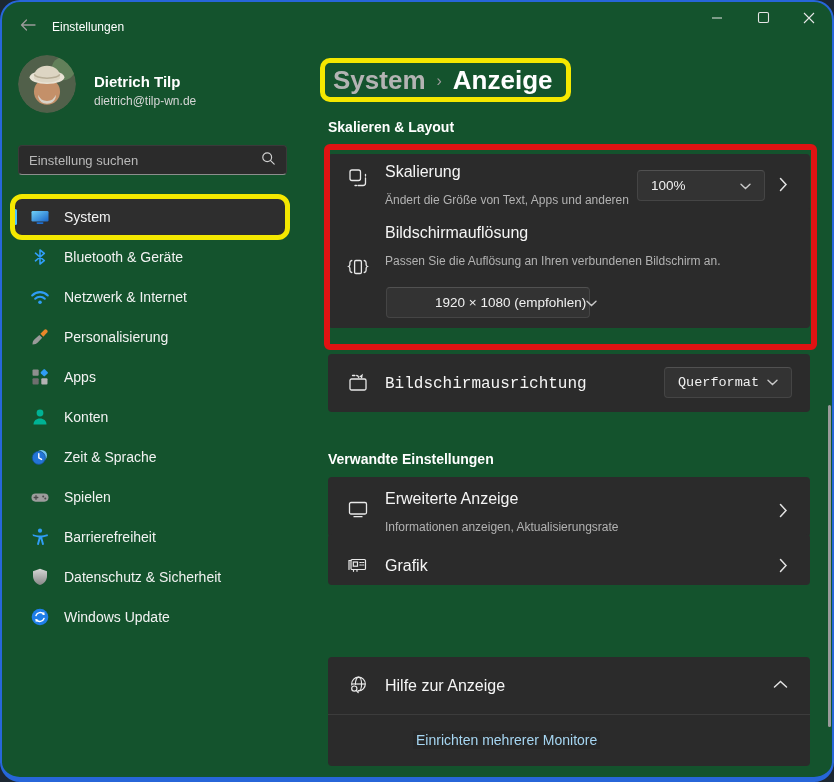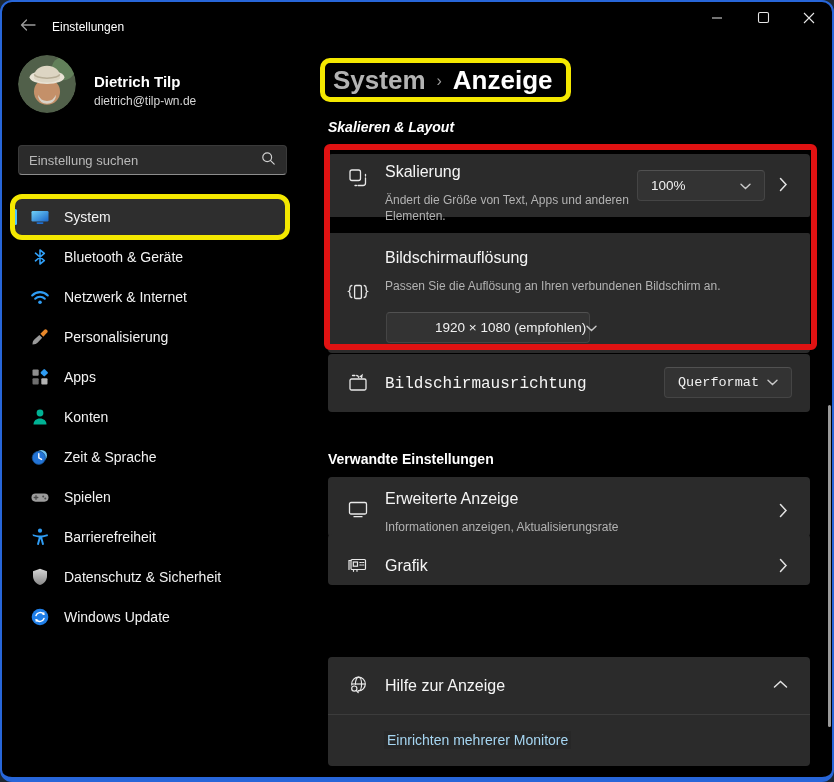--- a/index.html
+++ b/index.html
@@ -1,21 +1,21 @@
 <!DOCTYPE html>
 <html><head>
 <meta charset="utf-8">
 <style>
   * { margin:0; padding:0; box-sizing:border-box; }
   html,body { background:#1c2732; }
   body { font-family:"Liberation Sans","DejaVu Sans",sans-serif; }
   .window {
     position:relative; width:834px; height:782px; overflow:hidden;
-    background:#000000; color:#f2f2f2;
-    border:2px solid #2766d9; border-bottom-width:5px; border-radius:12px;
+    background:#14532d; color:#f2f2f2;
+    border:2px solid #2766d9; border-bottom-width:5px; border-radius:20px;
   }
   
   .titlebar-title { position:absolute; left:50px; top:18px; font-size:12px; color:#ffffff; }
   .back-btn { position:absolute; left:14px; top:14px; width:24px; height:20px; display:flex; align-items:center; justify-content:center; }
   .win-controls { position:absolute; right:0; top:0; display:flex; }
   .win-btn { width:46px; height:34px; display:flex; align-items:center; justify-content:center; }
   
   .avatar { position:absolute; left:16px; top:53px; width:58px; height:58px; border-radius:50%; overflow:hidden; }
   .profile-name { position:absolute; left:92px; top:71px; font-size:15px; font-weight:bold; color:#fff; }
   .profile-email { position:absolute; left:92px; top:92px; font-size:12px; color:#d6d6d6; }
@@ -59,21 +59,21 @@
   .drop-btn {
     position:absolute; height:31px; background:#333333;
     border:1px solid #454545; border-top-color:#515151; border-radius:4px;
     display:flex; align-items:center; justify-content:space-between;
     padding:0 13px; font-size:13.5px; color:#f0f0f0; white-space:nowrap;
   }
   .chev-right { position:absolute; right:22px; display:flex; }
   .divider-h { position:absolute; left:0; width:100%; height:1px; background:#3c3c3c; }
   .help-link {
     font-size:14px; color:#a6d6f2; background:#272727; padding:1px 3px;
-    text-decoration:none; display:inline-block;
+    text-decoration:none; display:inline-block;margin-left:29px;
   }
   
   .anno { position:absolute; pointer-events:none; background:transparent; }
   .anno-yellow { border:5px solid #f4e800; }
   .anno-red { border:6px solid #e01212; }
   
   .scroll-thumb { position:absolute; left:826px; top:403px; width:3px; height:322px; background:#9a9a9a; border-radius:2px; }
 </style>
 </head>
 <body>
@@ -250,21 +250,21 @@
       <span class="side-label">Windows Update</span>
     </div>
   </nav>
 
   <div class="breadcrumb">
     <span class="crumb-parent">System</span>
     <span class="crumb-sep">›</span>
     <span class="crumb-current">Anzeige</span>
   </div>
 
-  <div class="section-heading" style="top:117px;font-style:italic;">Skalieren &amp; Layout</div>
+  <div class="section-heading" style="top:117px;">Skalieren &amp; Layout</div>
 
   <div class="card" style="top:152px; height:63px; border-radius:4px 4px 2px 2px;">
     <span class="card-icon" style="top:13px;">
       <svg viewBox="0 0 22 22" width="22" height="22" fill="none" stroke="#e9e9e9" stroke-width="1.3" stroke-linecap="round">
         <rect x="3" y="3" width="10.5" height="10.5" rx="2"></rect>
         <path d="M18.5 11 v5 a2.5 2.5 0 0 1 -2.5 2.5 h-5"></path>
         <path d="M18.5 7.5 v1.5 M9.5 18.5 H8"></path>
       </svg>
     </span>
     <div style="position:absolute; left:57px; top:9px;">
@@ -277,21 +277,21 @@
             <path d="M1 1.3 L5.5 5.5 L10 1.3" stroke="#c9c9c9" stroke-width="1.4" fill="none" stroke-linecap="round"></path>
           </svg></span>
     </div>
     <span class="chev-right" style="top:23px;">
       <svg width="9" height="15">
           <path d="M1.5 1.5 L7 7.5 L1.5 13.5" stroke="#e2e2e2" stroke-width="1.5" fill="none" stroke-linecap="round"></path>
         </svg>
     </span>
   </div>
 
-  <div class="card" style="top:231px; height:120px; border-radius:2px 2px 4px 4px;">
+  <div class="card" style="top:206px; height:120px; border-radius:2px 2px 4px 4px;">
     <span class="card-icon" style="top:48px;">
       <svg viewBox="0 0 22 22" width="22" height="22" fill="none" stroke="#e9e9e9" stroke-width="1.3" stroke-linecap="round">
         <rect x="7.6" y="4.5" width="6.8" height="13" rx="1.3"></rect>
         <path d="M4.8 4.5 c-1.3 .2 -1.9 1 -1.9 2.2 v1.9 c0 .9 -.5 1.6 -1.3 1.9 c.8 .3 1.3 1 1.3 1.9 v1.9 c0 1.2 .6 2 1.9 2.2"></path>
         <path d="M17.2 4.5 c1.3 .2 1.9 1 1.9 2.2 v1.9 c0 .9 .5 1.6 1.3 1.9 c-.8 .3 -1.3 1 -1.3 1.9 v1.9 c0 1.2 -.6 2 -1.9 2.2"></path>
       </svg>
     </span>
     <div style="position:absolute; left:57px; top:16px;">
       <div class="card-title">Bildschirmauflösung</div>
       <div class="card-sub" style="width:410px;">Passen Sie die Auflösung an Ihren verbundenen Bildschirm an.</div>

